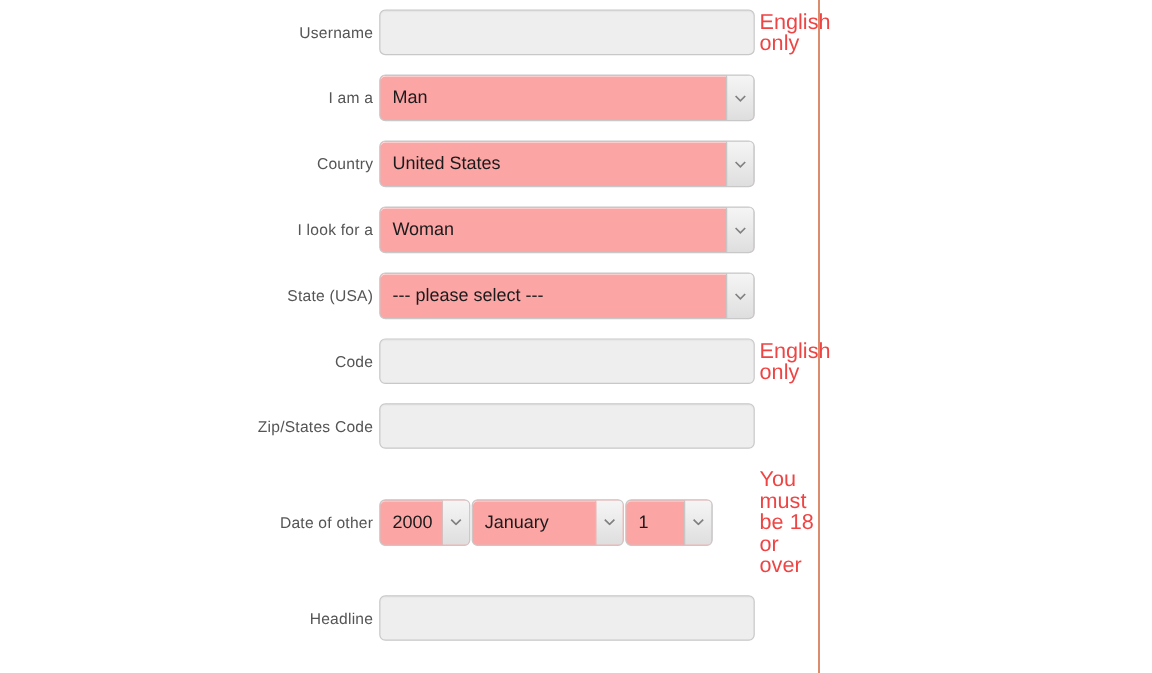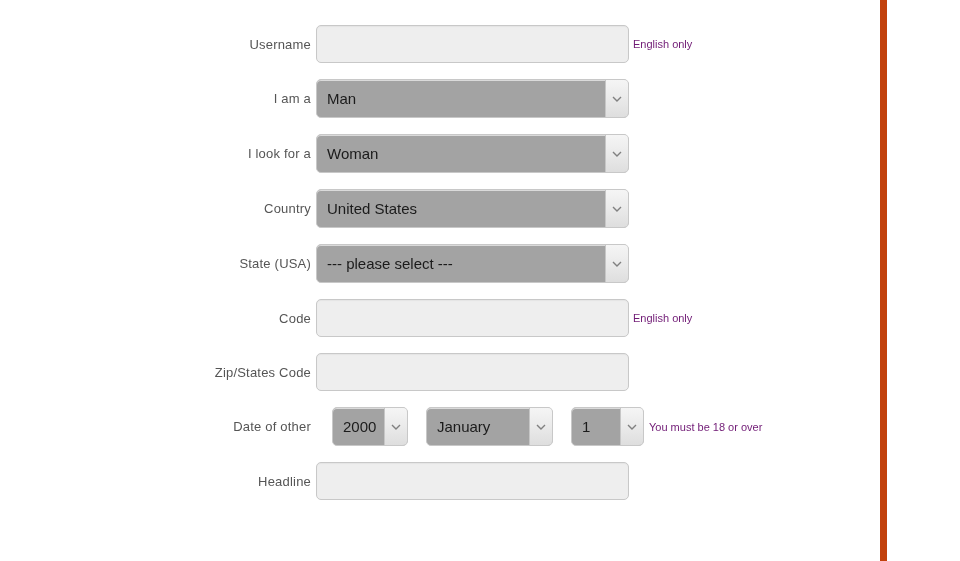--- a/index.html
+++ b/index.html
@@ -6,23 +6,23 @@
   html, body {
     width: 960px; height: 561px;
     background: #ffffff;
     font-family: "Liberation Sans", "DejaVu Sans", sans-serif;
     overflow: hidden;
     position: relative;
   }
   .form-wrap {
     position: absolute;
     top: 0; left: 0;
-    width: 887px; height: 561px;
-    border-right: 7px solid #c2410c;
-    padding-top: 25px;
+    width: 683px; height: 561px;
+    border-right: 1px solid #c2410c;
+    padding-top: 8px;
   }
   .row {
     display: flex;
     align-items: center;
     margin-bottom: 16px;
   }
   .lbl {
     width: 316px;
     flex: 0 0 316px;
     text-align: right;
@@ -45,21 +45,21 @@
     border-radius: 5px;
     font-size: 15px;
     color: #1b1b1b;
     padding: 0 10px;
     outline: none;
     box-shadow: inset 0 1px 1px rgba(0,0,0,0.04);
   }
   .sel {
     position: relative;
     height: 39px;
-    background: #a3a3a3;
+    background: #fca5a5;
     border: 1px solid #c8c8c8;
     border-radius: 5px;
     display: flex;
     align-items: center;
     cursor: default;
     box-shadow: inset 0 1px 0 rgba(255,255,255,0.6);
   }
   .sel.full { width: 313px; }
   .sel-value {
     flex: 1;
@@ -76,25 +76,25 @@
     border-radius: 0 4px 4px 0;
     background: linear-gradient(180deg, #f5f5f5 0%, #e9e9e9 55%, #dedede 100%);
     display: flex;
     align-items: center;
     justify-content: center;
   }
   .sel-arrow svg { display: block; }
   .hint {
     margin-left: 4px;
     width: 158px;
-    font-size: 11px;
+    font-size: 18px;
     line-height: 18px;
-    color: #701a75;
-  }
-  .dob-field { gap: 18px; margin-left: 16px; }
+    color: #ef4444;
+  }
+  .dob-field { gap: 1px; }
   .sel.w-year  { width: 76px; }
   .sel.w-month { width: 127px; justify-content: center; }
   .sel.w-day   { width: 73px; }
   .row-headline { margin-bottom: 0; }
 </style>
 </head>
 <body>
 
 <div class="form-wrap">
 
@@ -114,38 +114,38 @@
         <span class="sel-arrow">
           <svg width="10" height="6" viewBox="0 0 10 6">
               <polyline points="1,1 5,5 9,1" fill="none" stroke="#808080" stroke-width="1.4"></polyline>
             </svg>
         </span>
       </div>
     </div>
   </div>
 
   <div class="row">
+    <div class="lbl">Country</div>
+    <div class="field">
+      <div class="sel full">
+        <span class="sel-value">United States</span>
+        <span class="sel-arrow">
+          <svg width="10" height="6" viewBox="0 0 10 6">
+              <polyline points="1,1 5,5 9,1" fill="none" stroke="#808080" stroke-width="1.4"></polyline>
+            </svg>
+        </span>
+      </div>
+    </div>
+  </div>
+
+  <div class="row">
     <div class="lbl">I look for a</div>
     <div class="field">
       <div class="sel full">
         <span class="sel-value">Woman</span>
-        <span class="sel-arrow">
-          <svg width="10" height="6" viewBox="0 0 10 6">
-              <polyline points="1,1 5,5 9,1" fill="none" stroke="#808080" stroke-width="1.4"></polyline>
-            </svg>
-        </span>
-      </div>
-    </div>
-  </div>
-
-  <div class="row">
-    <div class="lbl">Country</div>
-    <div class="field">
-      <div class="sel full">
-        <span class="sel-value">United States</span>
         <span class="sel-arrow">
           <svg width="10" height="6" viewBox="0 0 10 6">
               <polyline points="1,1 5,5 9,1" fill="none" stroke="#808080" stroke-width="1.4"></polyline>
             </svg>
         </span>
       </div>
     </div>
   </div>
 
   <div class="row">

